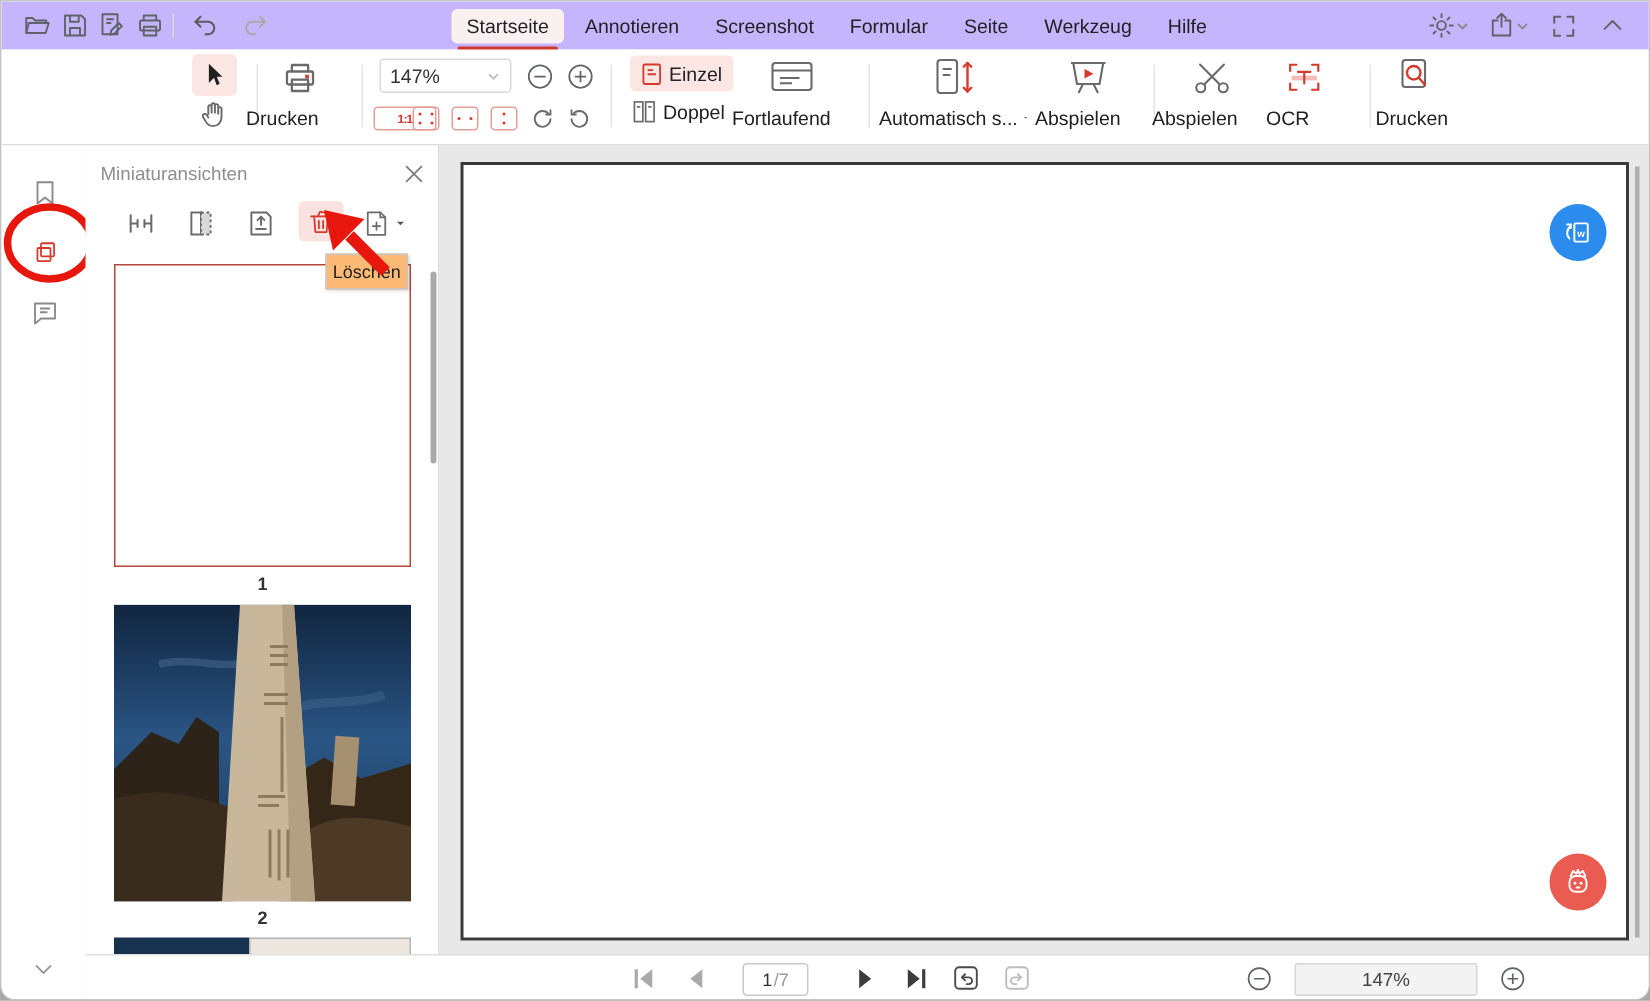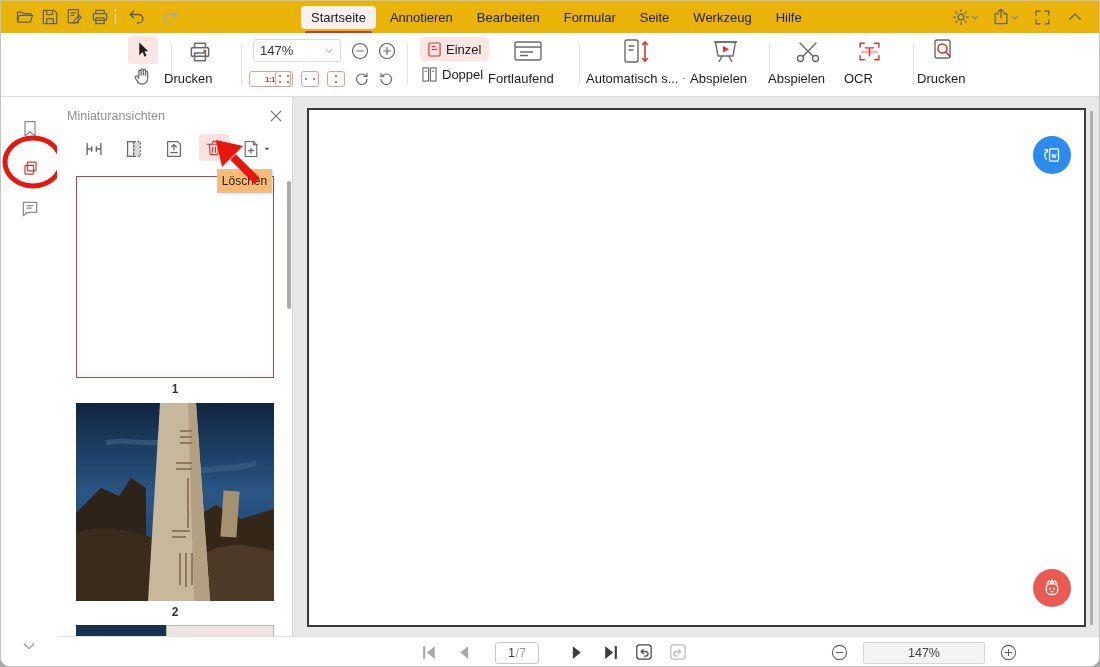--- a/index.html
+++ b/index.html
@@ -1,21 +1,21 @@
 <!DOCTYPE html>
 <html><head>
 <meta charset="utf-8">
 <style>
   html,body{margin:0;padding:0;background:#a8a8a8;font-family:"Liberation Sans",sans-serif;}
   .win{position:relative;width:1100px;height:667px;background:#fff;overflow:hidden;
        border:1px solid #c4c4c4;border-radius:0 0 10px 10px;box-sizing:border-box;}
   .abs{position:absolute;}
   svg{display:block;}
   
-  .topbar{left:0;top:0;width:1100px;height:32px;background:#eab308;border-bottom:1px solid #f0f0f0;}
+  .topbar{left:0;top:0;width:1100px;height:32px;background:#c4b5fd;border-bottom:1px solid #f0f0f0;}
   .tabs{left:300px;top:0;height:32px;display:flex;align-items:center;gap:4px;}
   .tab{font-size:13px;color:#202124;padding:4px 10px;border-radius:4px;position:relative;white-space:nowrap;}
   .tab.active{background:#faf0ef;}
   .tab.active::after{content:"";position:absolute;left:4px;right:4px;bottom:-5px;height:3px;background:#cf382c;border-radius:2px;}
   .vsep1{width:1px;height:16px;background:#dcdcdc;}
   
   .toolbar{left:0;top:32px;width:1100px;height:63px;background:#fff;border-bottom:1px solid #dcdcdc;}
   .tsep{width:1px;background:#e4e4e4;top:42px;height:42px;}
   .tool-label{font-size:13px;color:#202124;text-align:left;white-space:nowrap;}
   .pinkbtn{background:#fbe6e4;border-radius:4px;}
@@ -87,21 +87,21 @@
           <svg width="20" height="20" viewBox="0 0 24 24" fill="none" stroke="#a9a9a9" stroke-width="1.6" stroke-linecap="round" stroke-linejoin="round">
             <path d="M16 5l4 4-4 4"></path>
             <path d="M20 9H10a5 5 0 0 0 0 10h2"></path>
           </svg>
         </span>
     </div>
 
     <div class="abs tabs">
       <span class="tab active">Startseite</span>
       <span class="tab">Annotieren</span>
-      <span class="tab">Bearbeiten</span>
+      <span class="tab">Screenshot</span>
       <span class="tab">Formular</span>
       <span class="tab">Seite</span>
       <span class="tab">Werkzeug</span>
       <span class="tab">Hilfe</span>
     </div>
 
     <div class="abs" style="left:950px;top:6px;display:flex;gap:4px;align-items:center;">
       <span style="display:flex;align-items:center;">
           <svg width="20" height="20" viewBox="0 0 24 24" fill="none" stroke="#5f6368" stroke-width="1.5" stroke-linecap="round">
             <circle cx="12" cy="12" r="3.5"></circle>

